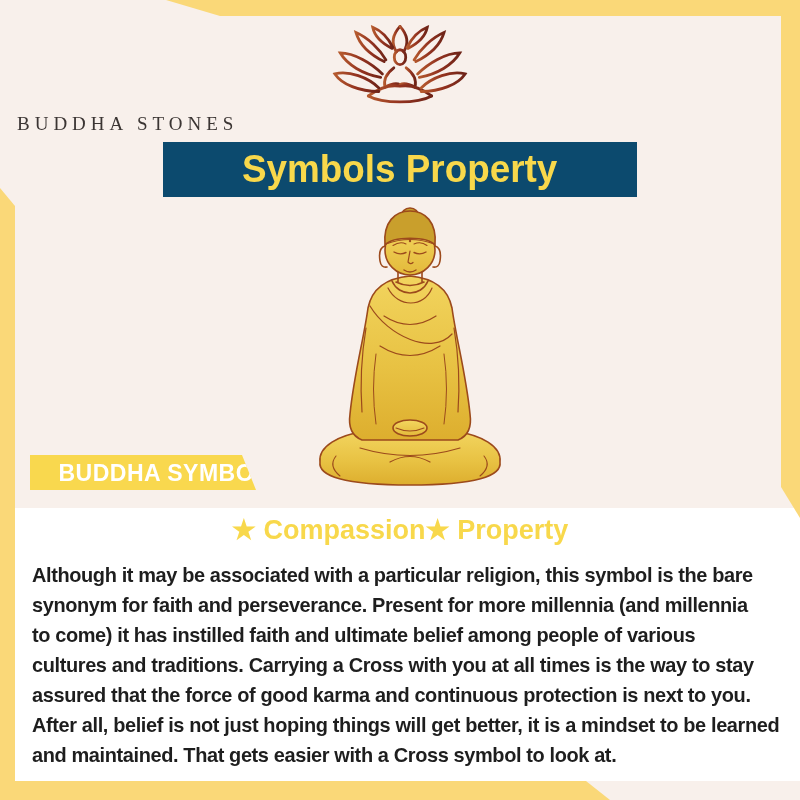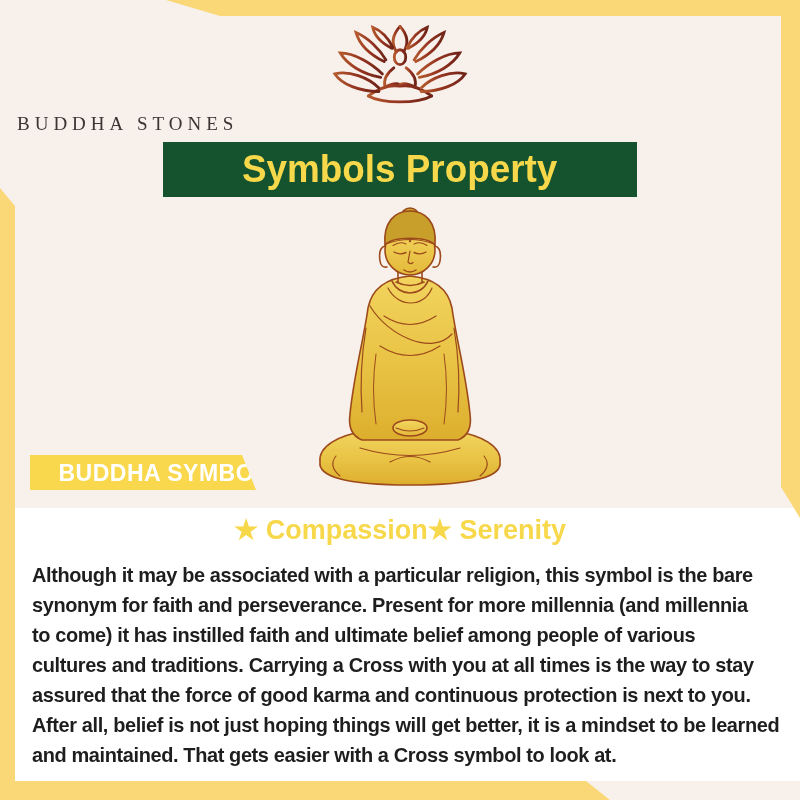--- a/index.html
+++ b/index.html
@@ -25,21 +25,21 @@
   .logo-wrap{left:0;top:22px;width:800px;text-align:center;z-index:2;}
   .logo-svg{display:block;margin:0 auto;}
   .brand-name{
     left:17px;top:113px;width:800px;text-align:left;
     font-family:"Liberation Serif", serif;
     font-size:19px;letter-spacing:5px;color:#3B3533;z-index:2;
   }
 
   
   .title-banner{
-    left:163px;top:142px;width:474px;height:55px;background:#14532d;
+    left:163px;top:142px;width:474px;height:55px;background:#0c4a6e;
     display:flex;align-items:center;justify-content:center;z-index:2;
   }
   .title-banner span{
     font-size:38px;font-weight:700;color:#F8D84B;
     transform:scaleX(0.97);white-space:nowrap;
   }
 
   
   .buddha-wrap{left:300px;top:204px;width:220px;height:290px;z-index:2;}
 
@@ -177,21 +177,21 @@
       <path d="M184,252 q8,10 -4,20" stroke-width="1.1"></path>
     </g>
   </svg>
 </div>
 
 <div class="abs ribbon">
   <span>BUDDHA SYMBOL</span>
 </div>
 
 <div class="abs content">
-  <div class="content-heading">★ Compassion★ Serenity</div>
+  <div class="content-heading">★ Compassion★ Property</div>
   <div class="body-text">
     <div class="line">Although it may be associated with a particular religion, this symbol is the bare</div>
     <div class="line">synonym for faith and perseverance. Present for more millennia (and millennia</div>
     <div class="line">to come) it has instilled faith and ultimate belief among people of various</div>
     <div class="line">cultures and traditions. Carrying a Cross with you at all times is the way to stay</div>
     <div class="line">assured that the force of good karma and continuous protection is next to you.</div>
     <div class="line">After all, belief is not just hoping things will get better, it is a mindset to be learned</div>
     <div class="line">and maintained. That gets easier with a Cross symbol to look at.</div>
   </div>
 </div>

